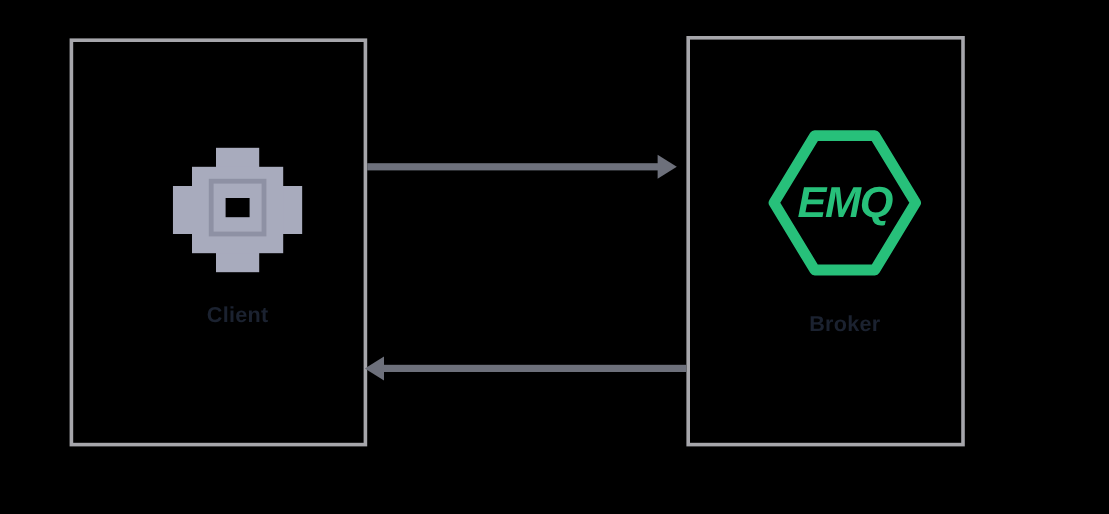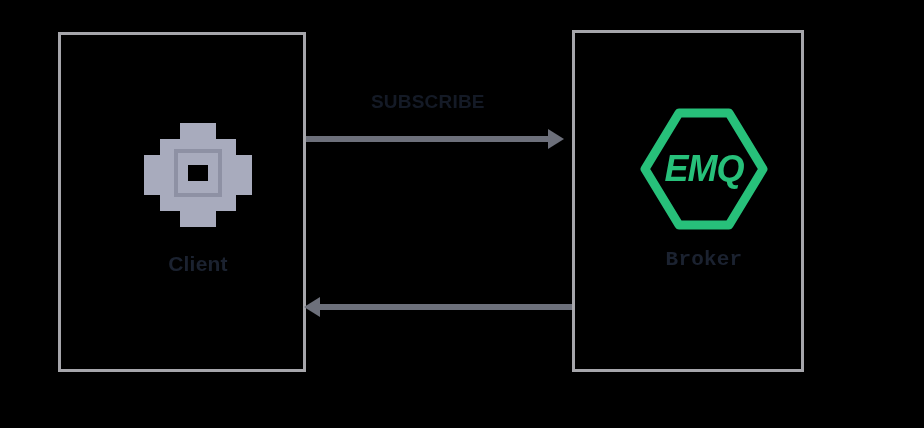--- a/index.html
+++ b/index.html
@@ -52,30 +52,29 @@
     align-items: center;
     justify-content: center;
   }
   #broker-box .node-icon {
     margin-top: 72px;
     height: 128px;
   }
 
   .node-label {
     margin-top: 22px;
-    font-size: 21px;
+    font-size: 18px;
     font-weight: 700;
     color: #1b2230;
     letter-spacing: 0.2px;
     line-height: 1;
     text-align: center;
   }
   #broker-box .node-label {
-    margin-top: 16px;
-    font-family: Liberation Mono, monospace;
+    margin-top: 28px;
   }
 
   
   .gear-svg { display: block; }
 
   
   .emq-wrap {
     position: relative;
     width: 130px;
     height: 124px;
@@ -182,18 +181,17 @@
           <polygon points="40,6 90,6 124,62 90,118 40,118 6,62" fill="none" stroke="#27c07a" stroke-width="9" stroke-linejoin="round"></polygon>
         </svg>
         <div class="emq-text">EMQ</div>
       </div>
     </div>
     <div class="node-label">Broker</div>
   </div>
 
   <div class="edge" id="edge-subscribe"></div>
   <div class="arrow" id="arrow-subscribe"></div>
-  <div class="edge-label" id="label-subscribe">SUBSCRIBE</div>
 
   <div class="edge" id="edge-publish"></div>
   <div class="arrow" id="arrow-publish"></div>
 
 </div>
 
 </body></html>

